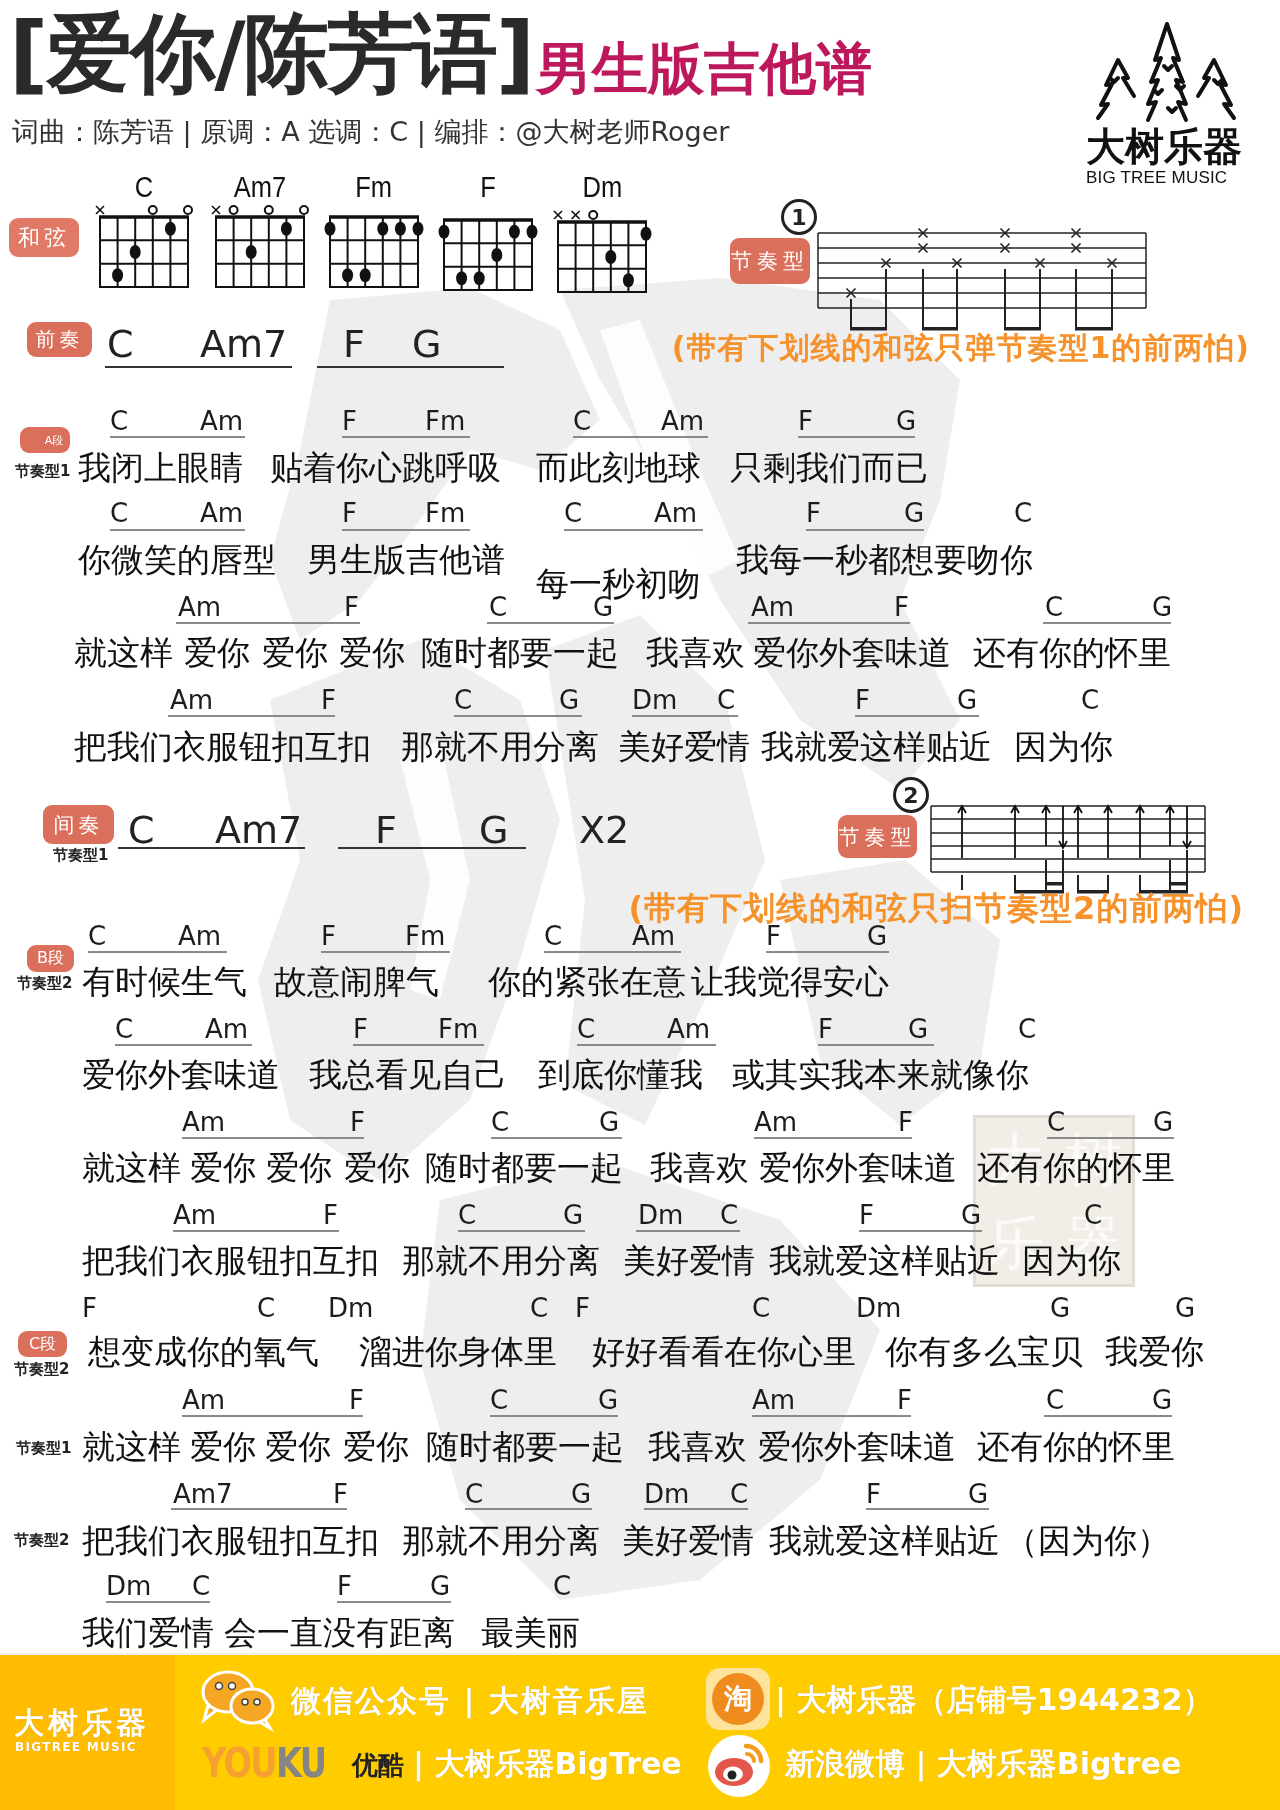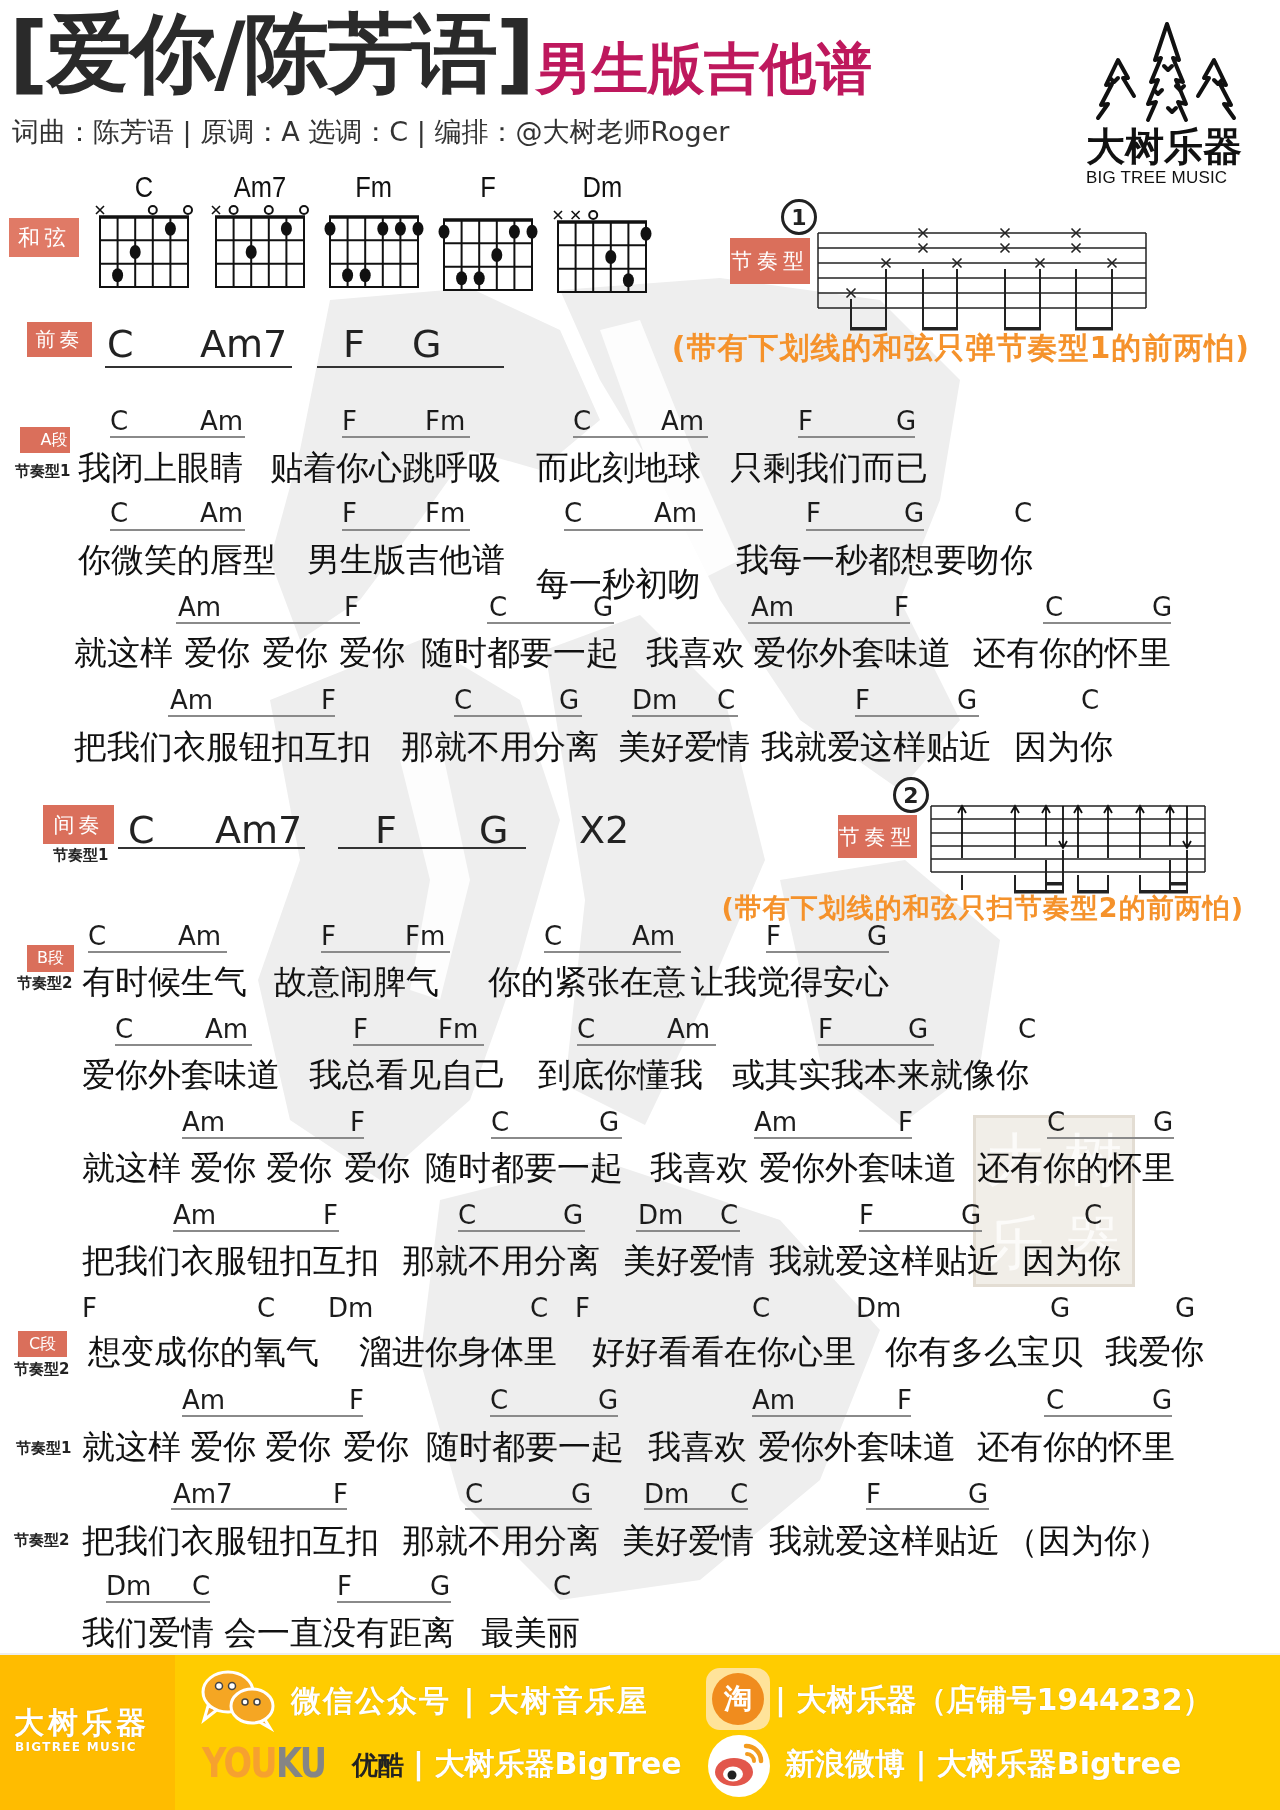--- a/index.html
+++ b/index.html
@@ -4,21 +4,21 @@
 <style>
 *{box-sizing:border-box;}
 html,body{margin:0;padding:0;background:#fff;}
 #page{position:relative;width:1280px;height:1810px;overflow:hidden;background:#fff;font-family:"DejaVu Sans",sans-serif;color:#151515;}
 .a{position:absolute;white-space:nowrap;}
 .ch{position:absolute;font-family:"DejaVu Sans",sans-serif;font-size:26px;line-height:26px;color:#1c1c1c;white-space:nowrap;}
 .ly{position:absolute;font-family:"DejaVu Sans",sans-serif;font-size:33px;line-height:34px;color:#111;white-space:nowrap;}
 .ul{position:absolute;height:2px;background:#8a8a8a;}
 .big{position:absolute;font-family:"DejaVu Sans",sans-serif;font-size:38px;line-height:38px;color:#222;white-space:nowrap;}
 .bul{position:absolute;height:2px;background:#333;}
-.badge{position:absolute;background:#DA6F5B;color:#fff;display:flex;align-items:center;justify-content:center;font-family:"DejaVu Sans",sans-serif;white-space:nowrap;}
+.badge{position:absolute;background:#DA6F5B;color:#fff;display:flex;align-items:center;justify-content:center;font-family:"DejaVu Sans",sans-serif;white-space:nowrap;border-radius:9px;}
 .rl{position:absolute;font-size:15px;line-height:15px;font-weight:bold;color:#222;white-space:nowrap;font-family:"DejaVu Sans",sans-serif;}
 .title{left:9px;top:8px;font-size:86px;line-height:90px;font-weight:bold;letter-spacing:-2px;color:#2a2a2a;}
 .subtitle{left:536px;top:38px;font-size:56px;line-height:62px;font-weight:bold;color:#be185d;}
 .credits{left:12px;top:116px;font-size:27px;line-height:32px;color:#333;}
 .logo-name{left:1086px;top:126px;font-size:39px;line-height:42px;font-weight:bold;color:#111;}
 .logo-en{left:1086px;top:169px;font-family:"Liberation Sans",sans-serif;font-size:17px;line-height:18px;color:#111;letter-spacing:0.2px;}
 .chord-name{position:absolute;width:100px;text-align:center;font-family:"Liberation Sans",sans-serif;font-size:30px;line-height:30px;color:#111;}
 .chord-name span{display:inline-block;transform:scaleX(0.85);}
 .circle-num{position:absolute;width:36px;height:36px;border:3px solid #222;border-radius:50%;display:flex;align-items:center;justify-content:center;font-weight:bold;font-size:22px;color:#222;background:#fff;}
 .note{position:absolute;font-weight:bold;color:#F5922B;white-space:nowrap;letter-spacing:1px;text-align:right;}
@@ -234,21 +234,21 @@
   <div class="badge" style="left:27px;top:322px;width:65px;height:35px;font-size:20px;letter-spacing:4px;">
     <span>前奏</span>
   </div>
   <span class="big" style="left:107px;top:325px;">C</span>
   <span class="big" style="left:200px;top:325px;">Am7</span>
   <span class="big" style="left:343px;top:325px;">F</span>
   <span class="big" style="left:412px;top:325px;">G</span>
   <div class="bul" style="left:105px;top:366px;width:187px;"></div>
   <div class="bul" style="left:317px;top:366px;width:187px;"></div>
 
-  <div class="badge" style="left:20px;top:427px;width:50px;height:26px;font-size:16px;padding-left:18px;">
+  <div class="badge" style="left:20px;top:427px;width:50px;height:26px;font-size:11px;padding-left:18px;">
     <span>A段</span>
   </div>
   <div class="rl" style="left:15px;top:464px;">节奏型1</div>
 
   <span class="ch" style="left:110px;top:408px;">C</span>
   <span class="ch" style="left:200px;top:408px;">Am</span>
   <span class="ch" style="left:342px;top:408px;">F</span>
   <span class="ch" style="left:425px;top:408px;">Fm</span>
   <span class="ch" style="left:573px;top:408px;">C</span>
   <span class="ch" style="left:661px;top:408px;">Am</span>
@@ -373,21 +373,21 @@
         <line x1="259" y1="50" x2="259" y2="93"></line>
     </g>
     <g fill="#222">
       <rect x="86" y="90" width="50" height="3.5"></rect>
         <rect x="117" y="82" width="19" height="3.5"></rect>
       <rect x="149" y="90" width="32" height="3.5"></rect>
       <rect x="211" y="90" width="49" height="3.5"></rect>
         <rect x="241" y="82" width="19" height="3.5"></rect>
     </g>
   </svg>
-  <div class="note" style="right:36px;top:896px;font-size:27px;line-height:24px;">(带有下划线的和弦只扫节奏型2的前两怕)</div>
+  <div class="note" style="right:36px;top:896px;font-size:32px;line-height:24px;">(带有下划线的和弦只扫节奏型2的前两怕)</div>
 
   <div class="badge" style="left:27px;top:945px;width:47px;height:27px;font-size:16px;">
     <span>B段</span>
   </div>
   <div class="rl" style="left:17px;top:976px;">节奏型2</div>
 
   <span class="ch" style="left:88px;top:923px;">C</span>
   <span class="ch" style="left:178px;top:923px;">Am</span>
   <span class="ch" style="left:321px;top:923px;">F</span>
   <span class="ch" style="left:405px;top:923px;">Fm</span>

